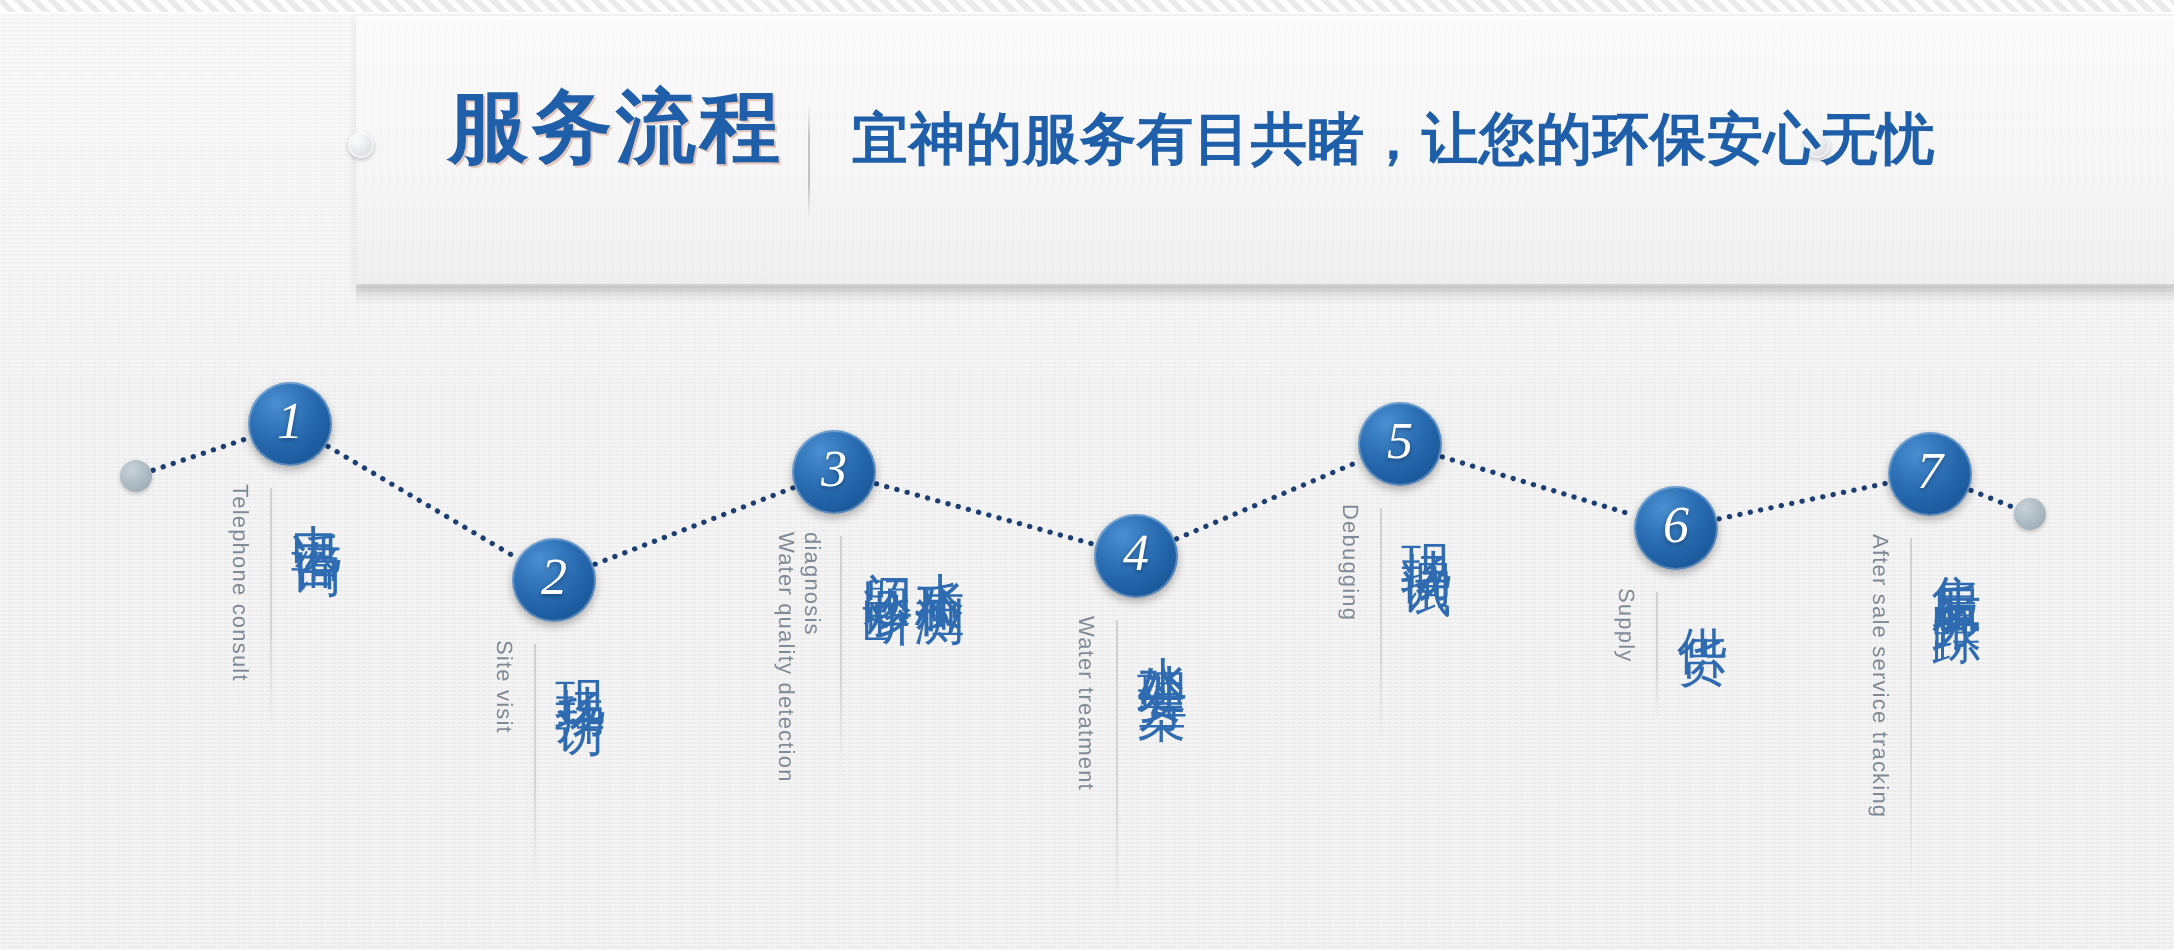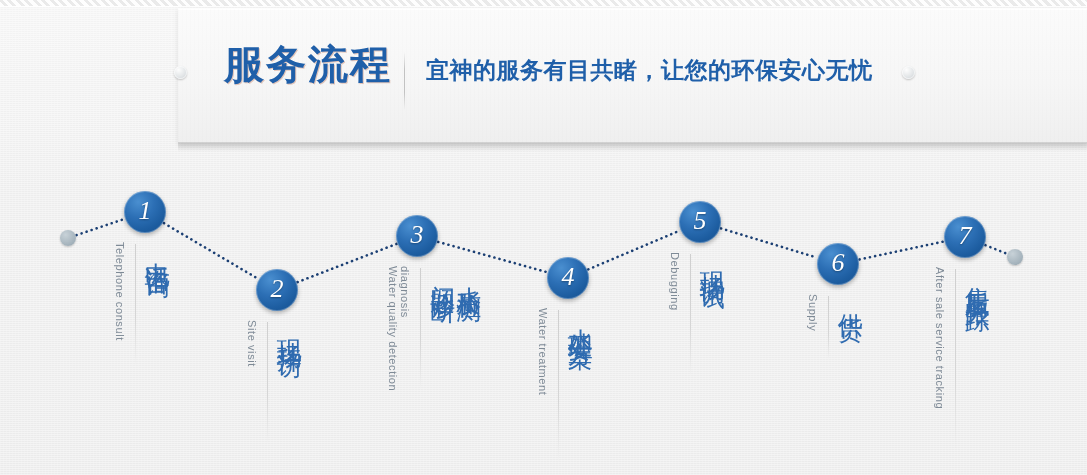--- a/index.html
+++ b/index.html
@@ -66,21 +66,21 @@
     background:linear-gradient(180deg,rgba(190,190,190,0) 0%,#c2c2c2 30%,#c2c2c2 70%,rgba(190,190,190,0) 100%);
   }
   #header-sub{
     position:absolute;left:426px;top:56px;width:540px;
   }
   #sub-line1{
     font-size:20px;color:#3a6fae;font-weight:normal;line-height:26px;
     letter-spacing:.5px;white-space:nowrap;
   }
   #sub-line2{
-    font-size:23px;color:#1f5fa9;font-weight:bold;line-height:28px;
+    font-size:28px;color:#1f5fa9;font-weight:bold;line-height:28px;
     letter-spacing:.5px;white-space:nowrap;
   }
   #banner-shadow{
     position:absolute;left:178px;top:142px;width:909px;height:10px;
     background:linear-gradient(180deg,rgba(0,0,0,.13) 0%,rgba(0,0,0,0) 100%);
     pointer-events:none;
   }
 
   
   #flow{position:absolute;left:0;top:150px;width:1087px;height:325px;}

